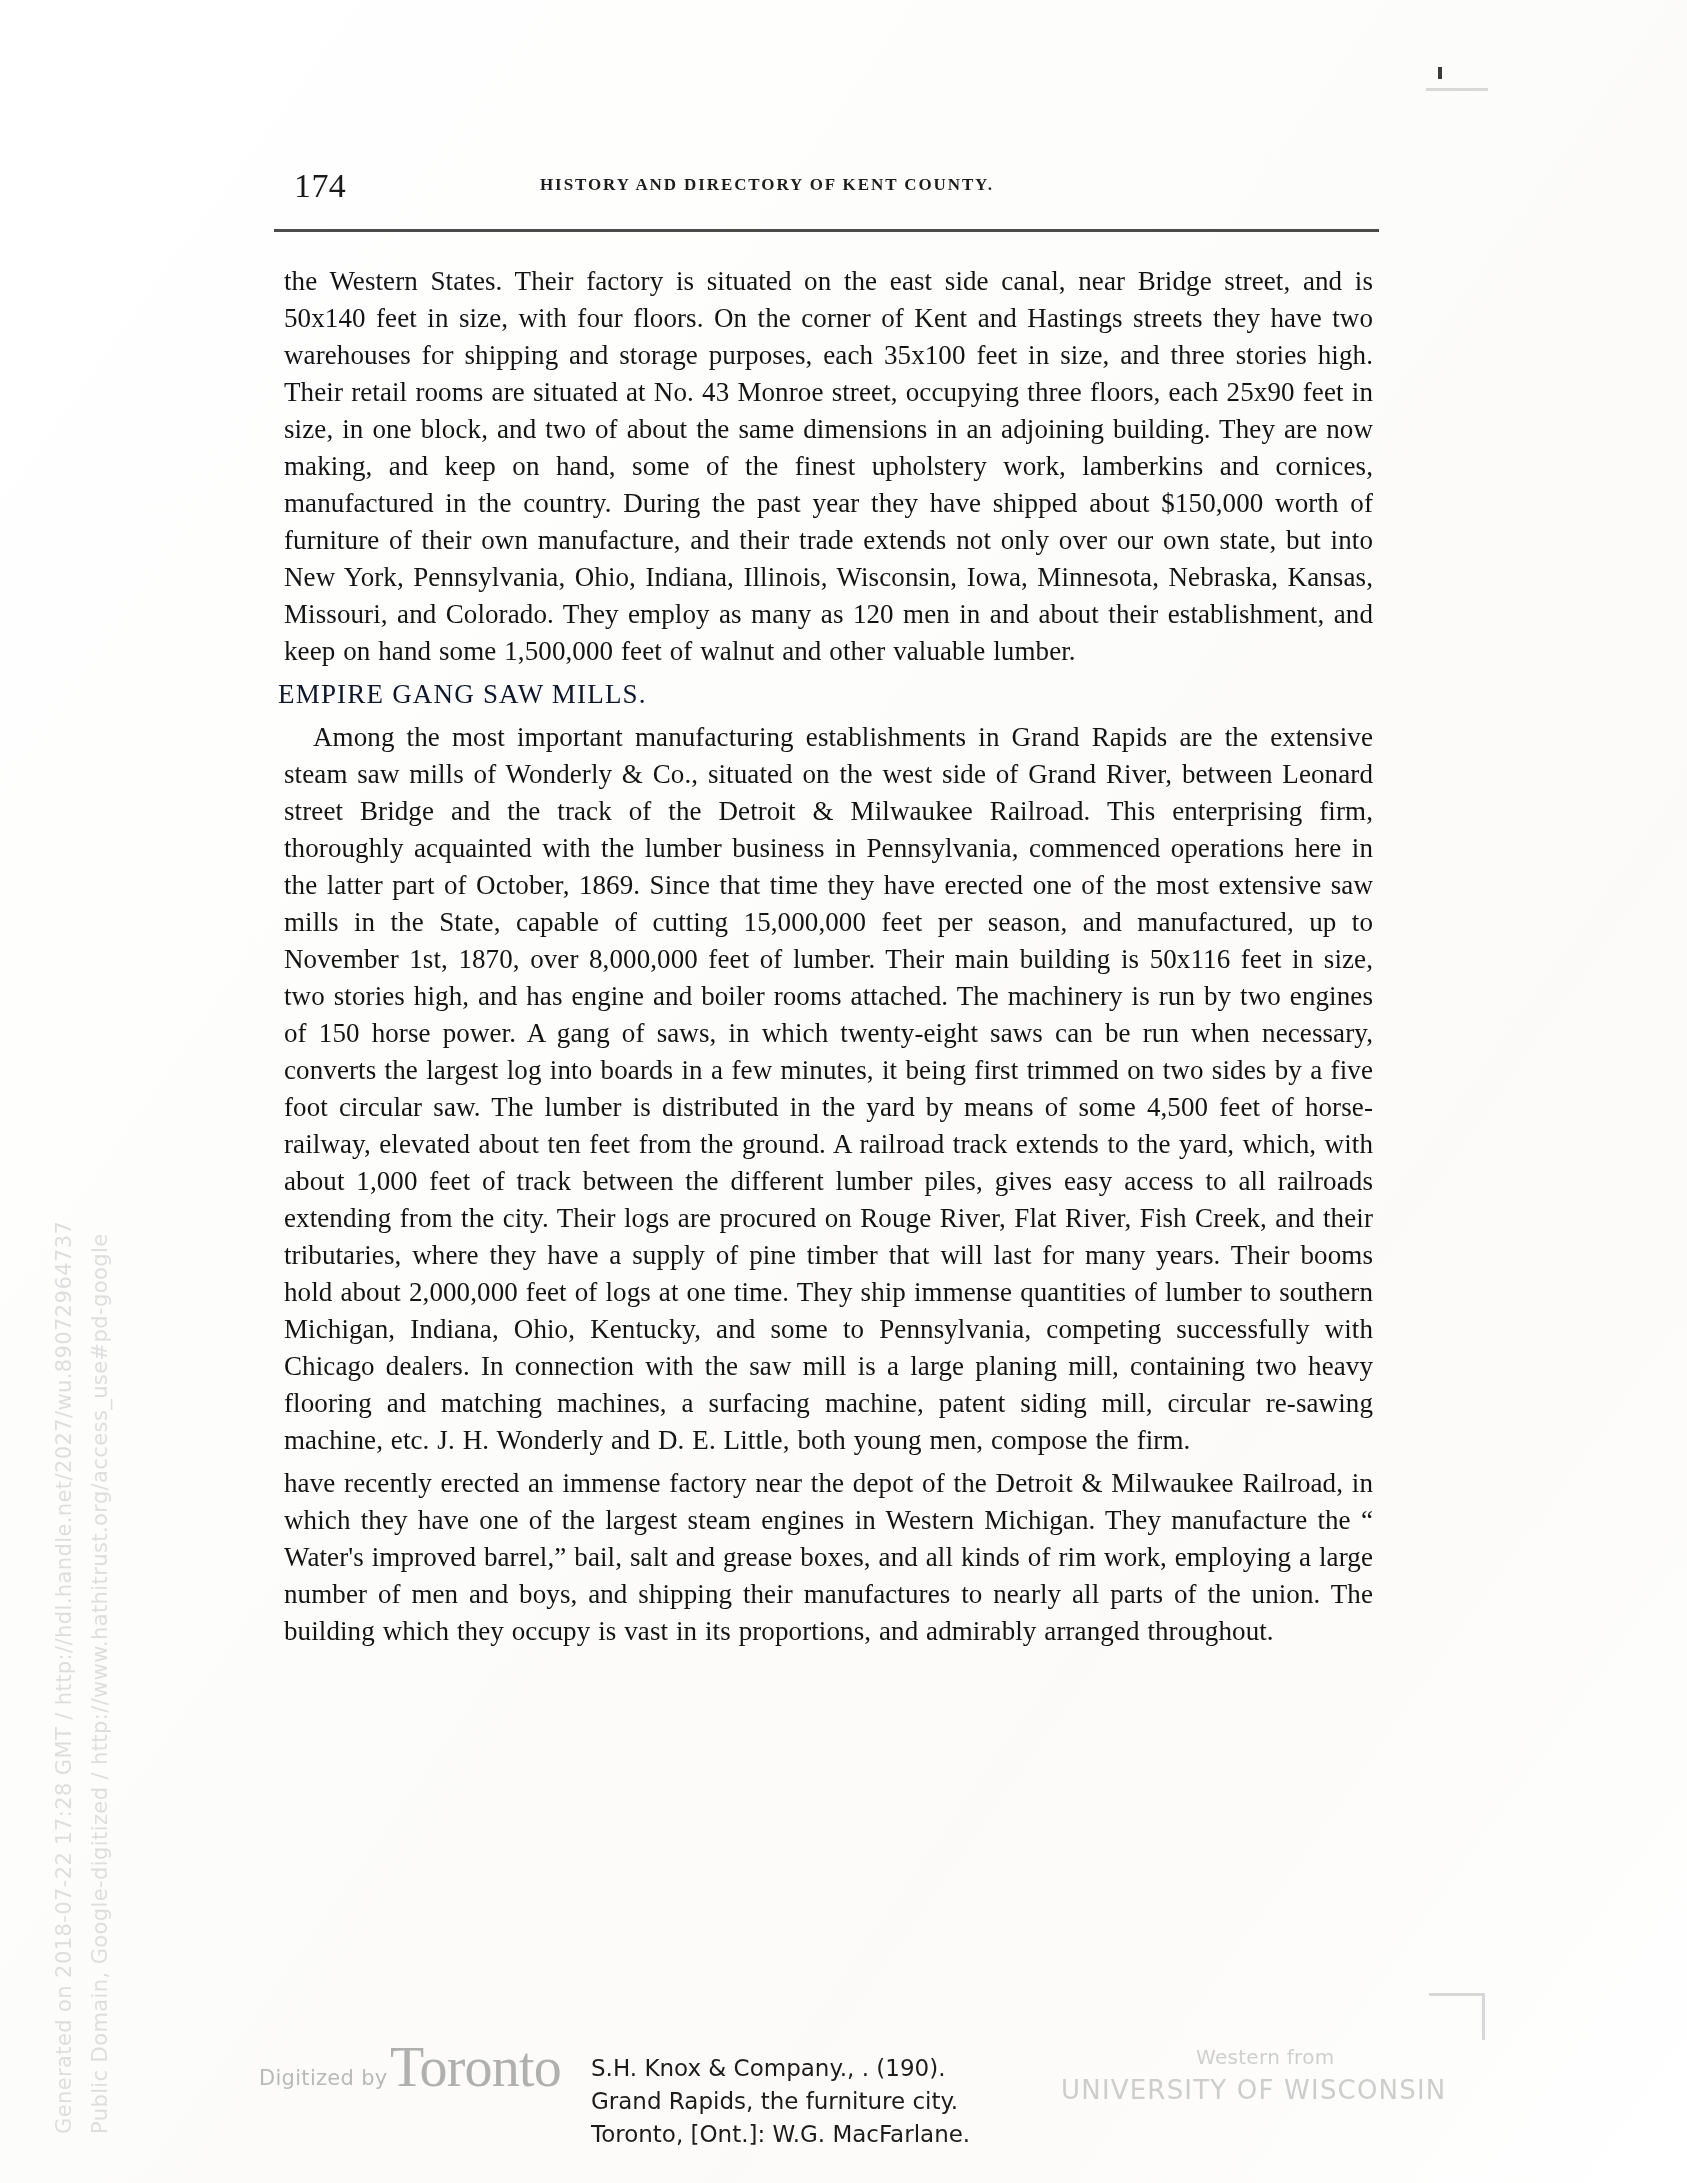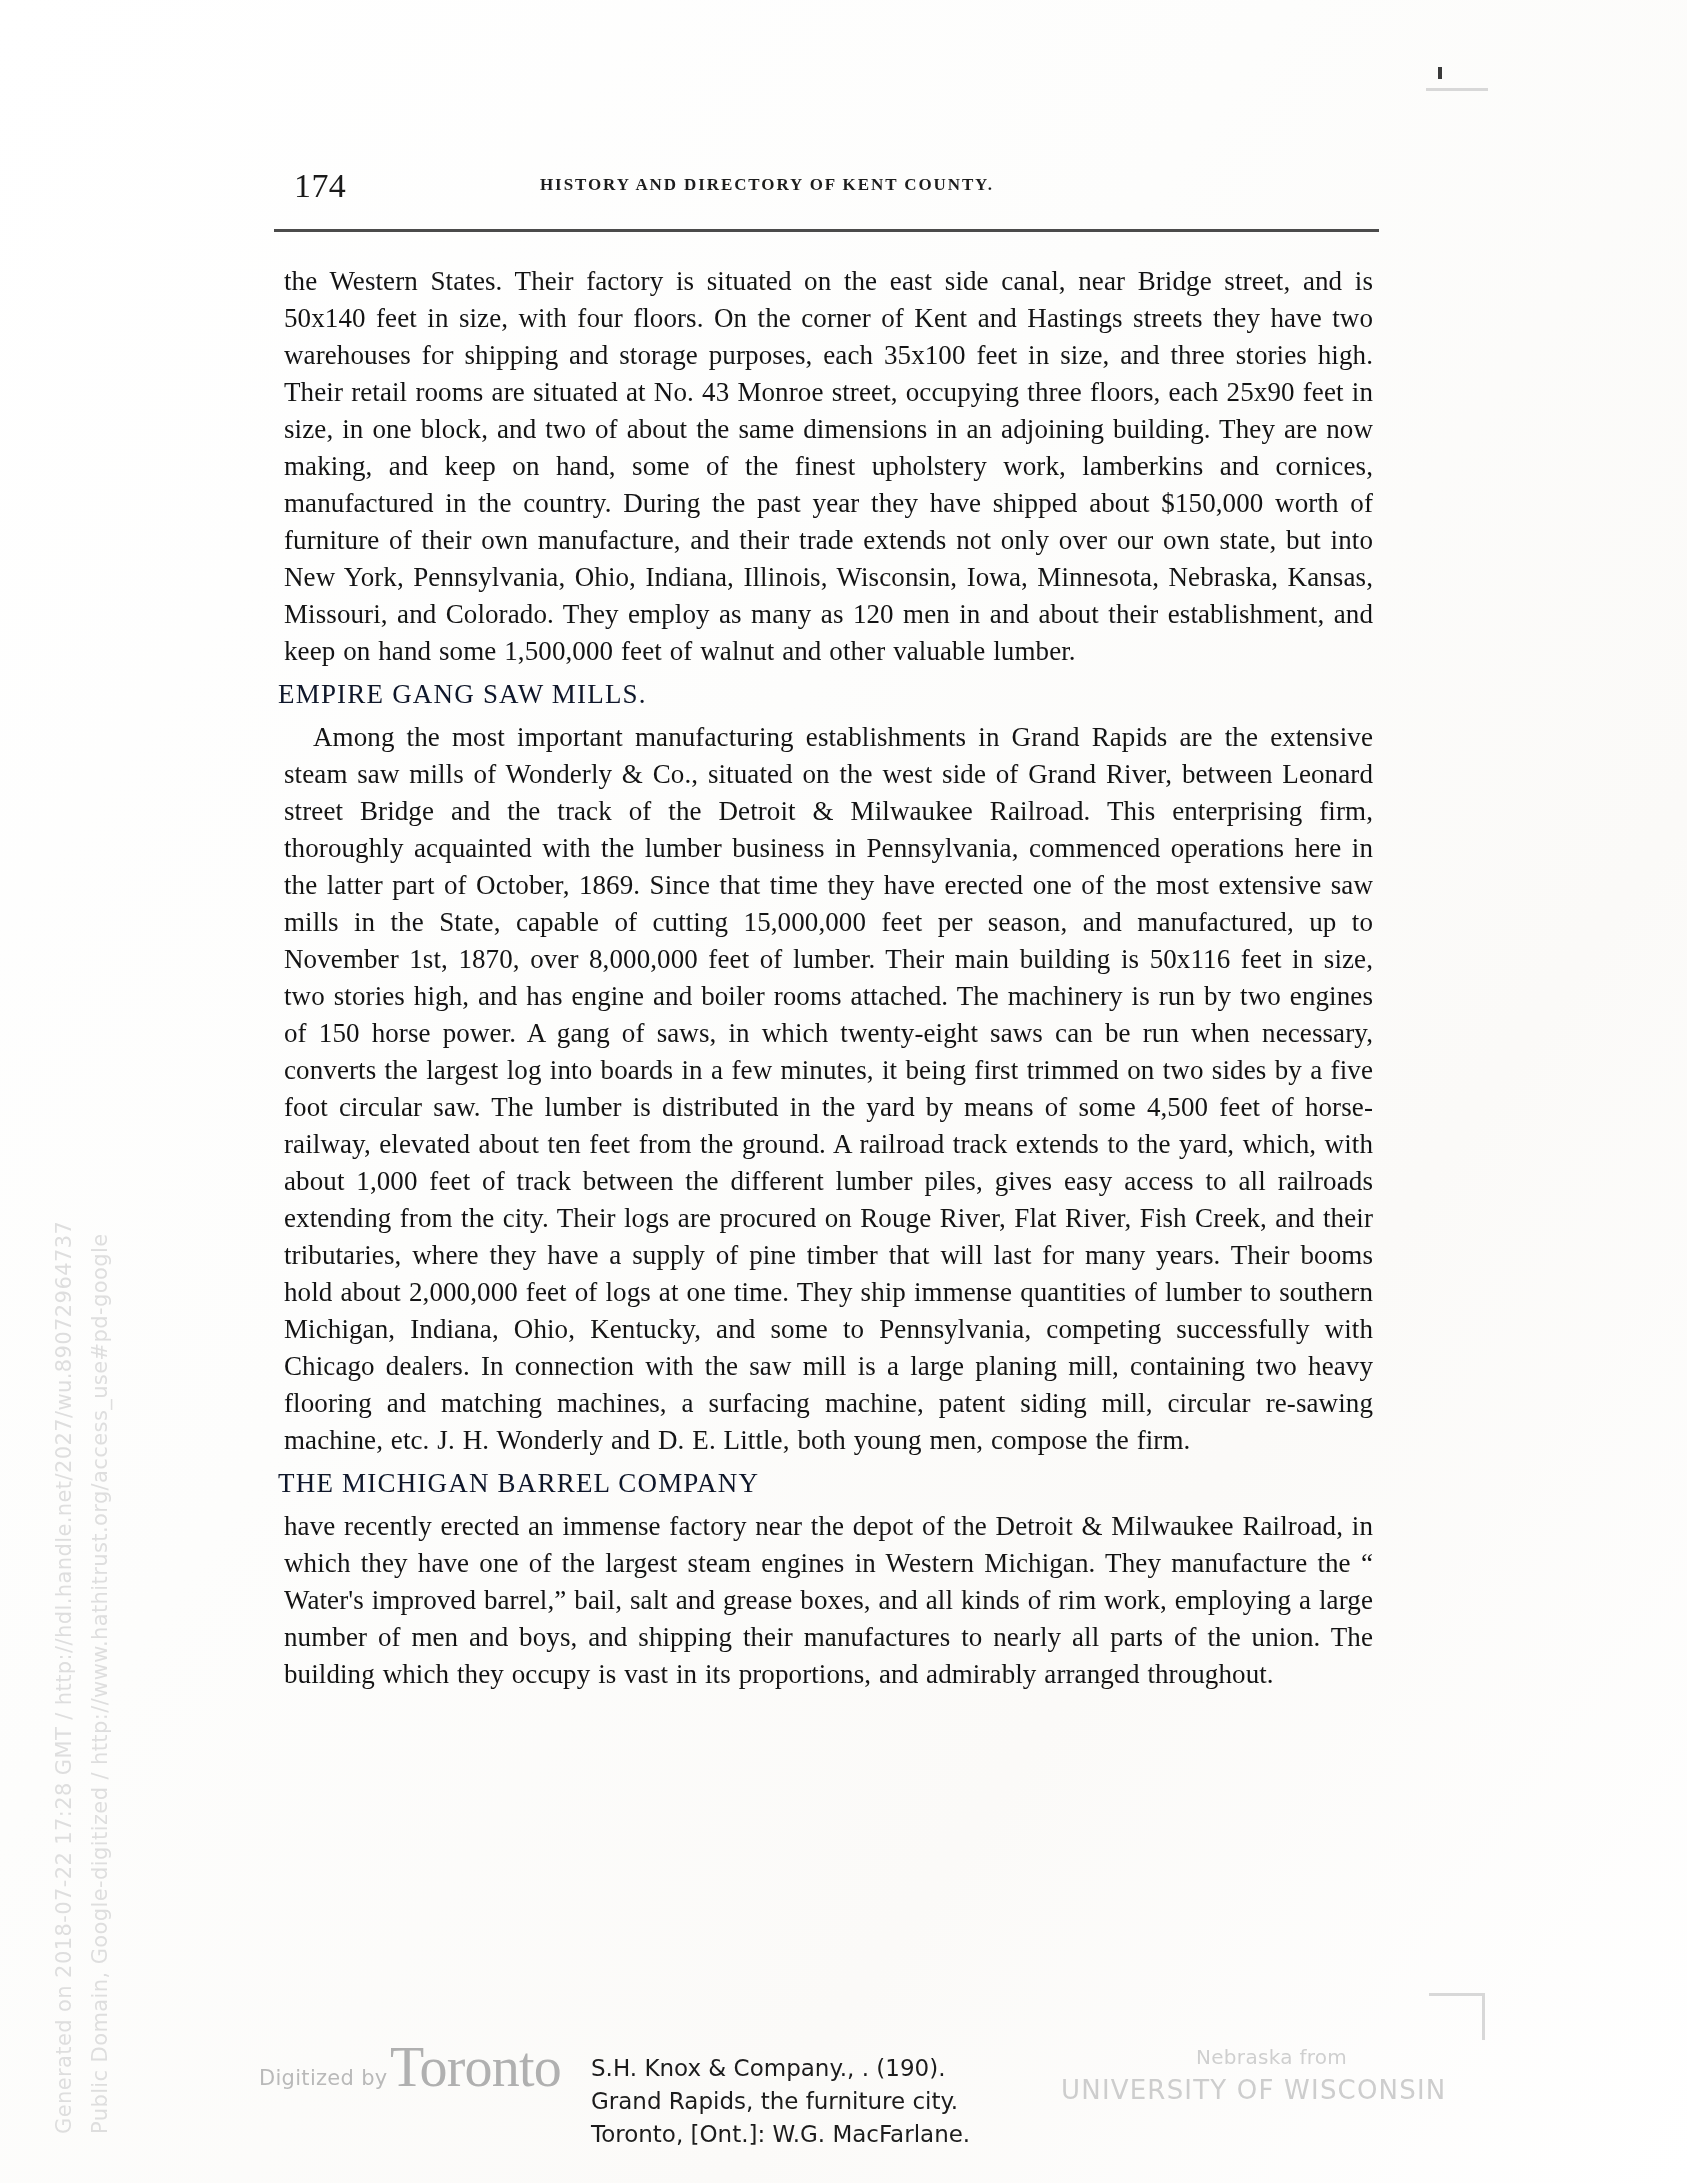--- a/index.html
+++ b/index.html
@@ -182,30 +182,29 @@
   <div class="corner-mark cm-br-v"></div>
 
   <div class="folio">174</div>
   <div class="running-head">HISTORY AND DIRECTORY OF KENT COUNTY.</div>
   <div class="head-rule"></div>
 
   <div class="column">
     <p class="body">the Western States.   Their factory is situated on the east side canal, near Bridge street, and is 50x140 feet in size, with four floors.   On the corner of Kent and Hastings streets they have two warehouses for shipping and storage purposes, each 35x100 feet in size, and three stories high.   Their retail rooms are situated at No. 43 Monroe street, occupying three floors, each 25x90 feet in size, in one block, and two of about the same dimensions in an adjoining building.   They are now making, and keep on hand, some of the finest upholstery work, lamberkins and cornices, manufactured in the country.   During the past year they have shipped about $150,000 worth of furniture of their own manufacture, and their trade extends not only over our own state, but into New York, Pennsylvania, Ohio, Indiana, Illinois, Wisconsin, Iowa, Minnesota, Nebraska, Kansas, Missouri, and Colorado.   They employ as many as 120 men in and about their establishment, and keep on hand some 1,500,000 feet of walnut and other valuable lumber.</p>
     <h2 class="section-head">EMPIRE GANG SAW MILLS.</h2>
     <p class="body indent">Among the most important manufacturing establishments in Grand Rapids are the extensive steam saw mills of Wonderly &amp; Co., situated on the west side of Grand River, between Leonard street Bridge and the track of the Detroit &amp; Milwaukee Railroad.   This enterprising firm, thoroughly acquainted with the lumber business in Pennsylvania, commenced operations here in the latter part of October, 1869.   Since that time they have erected one of the most extensive saw mills in the State, capable of cutting 15,000,000 feet per season, and manufactured, up to November 1st, 1870, over 8,000,000 feet of lumber.   Their main building is 50x116 feet in size, two stories high, and has engine and boiler rooms attached.   The machinery is run by two engines of 150 horse power.   A gang of saws, in which twenty-eight saws can be run when necessary, converts the largest log into boards in a few minutes, it being first trimmed on two sides by a five foot circular saw.   The lumber is distributed in the yard by means of some 4,500 feet of horse-railway, elevated about ten feet from the ground.   A railroad track extends to the yard, which, with about 1,000 feet of track between the different lumber piles, gives easy access to all railroads extending from the city.   Their logs are procured on Rouge River, Flat River, Fish Creek, and their tributaries, where they have a supply of pine timber that will last for many years.   Their booms hold about 2,000,000 feet of logs at one time.   They ship immense quantities of lumber to southern Michigan, Indiana, Ohio, Kentucky, and some to Pennsylvania, competing successfully with Chicago dealers.   In connection with the saw mill is a large planing mill, containing two heavy flooring and matching machines, a surfacing machine, patent siding mill, circular re-sawing machine, etc.   J. H. Wonderly and D. E. Little, both young men, compose the firm.</p>
-    <h2 class="section-head">THE MICHIGAN BARREL COMPANY</h2>
     <p class="body">have recently erected an immense factory near the depot of the Detroit &amp; Milwaukee Railroad, in which they have one of the largest steam engines in Western Michigan.   They manufacture the “ Water's improved barrel,” bail, salt and grease boxes, and all kinds of rim work, employing a large number of men and boys, and shipping their manufactures to nearly all parts of the union.   The building which they occupy is vast in its proportions, and admirably arranged throughout.</p>
   </div>
 
   <div class="digitized-by">Digitized by</div>
   <div class="google-logo">Toronto</div>
 
   <div class="caption">
     <div>S.H. Knox &amp; Company., . (190).</div>
     <div>Grand Rapids, the furniture city.</div>
     <div>Toronto, [Ont.]: W.G. MacFarlane.</div>
   </div>
 
-  <div class="original-from">Nebraska from</div>
+  <div class="original-from">Western from</div>
   <div class="institution">UNIVERSITY OF WISCONSIN</div>
 
 </div>
 
 
 </body></html>

